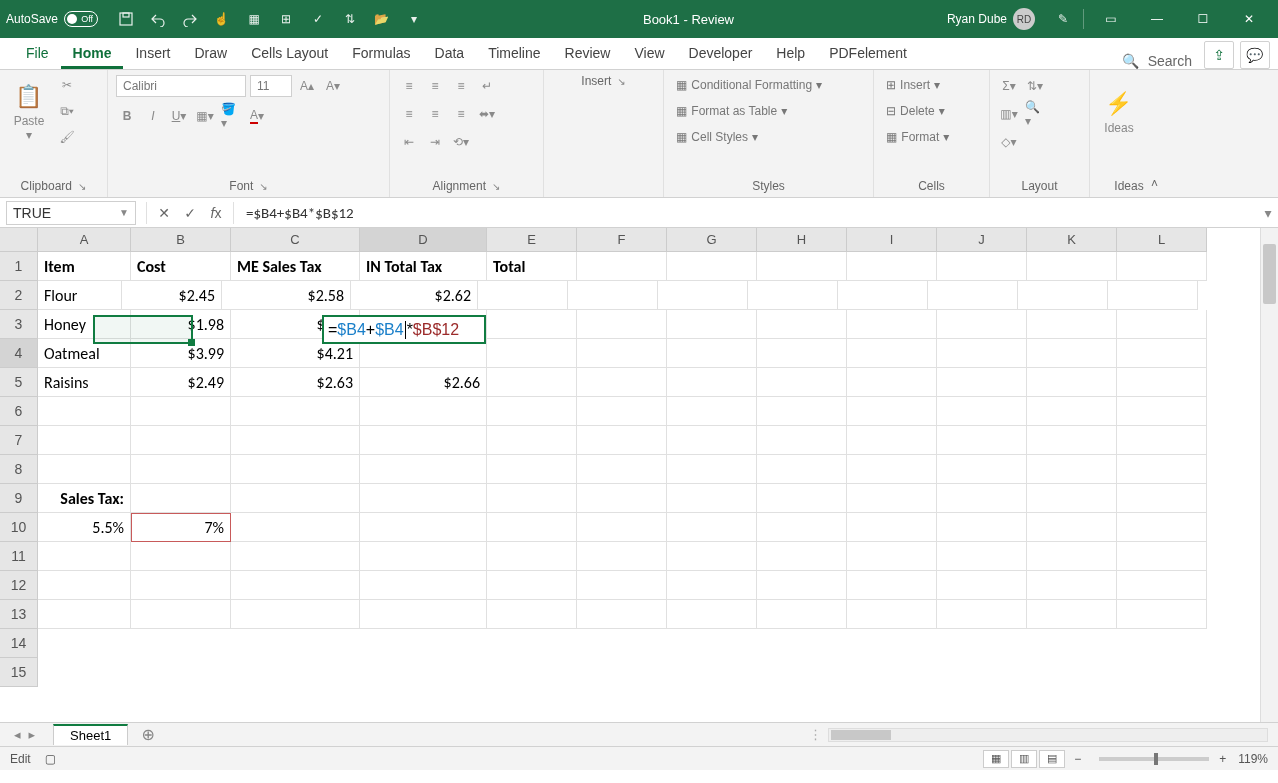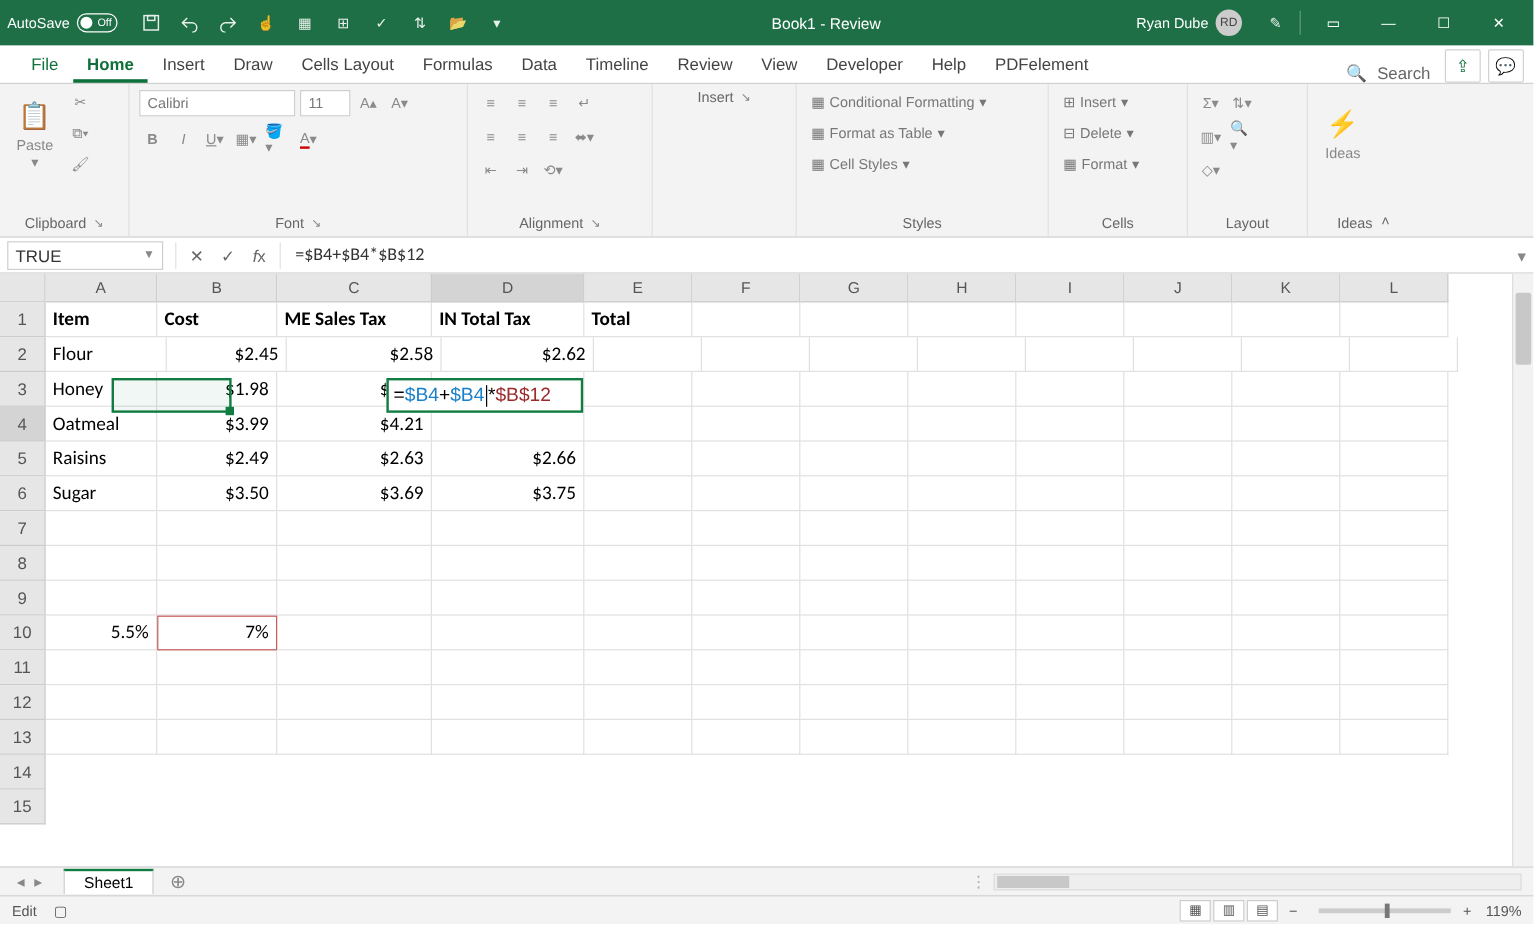--- a/index.html
+++ b/index.html
@@ -398,21 +398,21 @@
         <div class="cell bold" style="width: 90px;">Total</div>
         <div class="cell " style="width: 90px;"></div>
         <div class="cell " style="width: 90px;"></div>
         <div class="cell " style="width: 90px;"></div>
         <div class="cell " style="width: 90px;"></div>
         <div class="cell " style="width: 90px;"></div>
         <div class="cell " style="width: 90px;"></div>
         <div class="cell " style="width: 90px;"></div>
       </div>
       <div class="cell-row">
-        <div class="cell " style="width: 101px;">Flour</div>
+        <div class="cell " style="width: 84px;">Flour</div>
         <div class="cell right" style="width: 100px;">$2.45</div>
         <div class="cell right" style="width: 129px;">$2.58</div>
         <div class="cell right" style="width: 127px;">$2.62</div>
         <div class="cell " style="width: 90px;"></div>
         <div class="cell " style="width: 90px;"></div>
         <div class="cell " style="width: 90px;"></div>
         <div class="cell " style="width: 90px;"></div>
         <div class="cell " style="width: 90px;"></div>
         <div class="cell " style="width: 90px;"></div>
         <div class="cell " style="width: 90px;"></div>
@@ -454,34 +454,20 @@
         <div class="cell " style="width: 90px;"></div>
         <div class="cell " style="width: 90px;"></div>
         <div class="cell " style="width: 90px;"></div>
         <div class="cell " style="width: 90px;"></div>
         <div class="cell " style="width: 90px;"></div>
         <div class="cell " style="width: 90px;"></div>
         <div class="cell " style="width: 90px;"></div>
         <div class="cell " style="width: 90px;"></div>
       </div>
       <div class="cell-row">
-        <div class="cell " style="width: 93px;">Sugar</div>
-        <div class="cell right" style="width: 100px;">$3.50</div>
-        <div class="cell right" style="width: 129px;">$3.69</div>
-        <div class="cell right" style="width: 127px;">$3.75</div>
-        <div class="cell " style="width: 90px;"></div>
-        <div class="cell " style="width: 90px;"></div>
-        <div class="cell " style="width: 90px;"></div>
-        <div class="cell " style="width: 90px;"></div>
-        <div class="cell " style="width: 90px;"></div>
-        <div class="cell " style="width: 90px;"></div>
-        <div class="cell " style="width: 90px;"></div>
-        <div class="cell " style="width: 90px;"></div>
-      </div>
-      <div class="cell-row">
         <div class="cell " style="width: 93px;"></div>
         <div class="cell " style="width: 100px;"></div>
         <div class="cell " style="width: 129px;"></div>
         <div class="cell " style="width: 127px;"></div>
         <div class="cell " style="width: 90px;"></div>
         <div class="cell " style="width: 90px;"></div>
         <div class="cell " style="width: 90px;"></div>
         <div class="cell " style="width: 90px;"></div>
         <div class="cell " style="width: 90px;"></div>
         <div class="cell " style="width: 90px;"></div>
@@ -497,20 +483,34 @@
         <div class="cell " style="width: 90px;"></div>
         <div class="cell " style="width: 90px;"></div>
         <div class="cell " style="width: 90px;"></div>
         <div class="cell " style="width: 90px;"></div>
         <div class="cell " style="width: 90px;"></div>
         <div class="cell " style="width: 90px;"></div>
         <div class="cell " style="width: 90px;"></div>
       </div>
       <div class="cell-row">
         <div class="cell " style="width: 93px;"></div>
+        <div class="cell " style="width: 100px;"></div>
+        <div class="cell " style="width: 129px;"></div>
+        <div class="cell " style="width: 127px;"></div>
+        <div class="cell " style="width: 90px;"></div>
+        <div class="cell " style="width: 90px;"></div>
+        <div class="cell " style="width: 90px;"></div>
+        <div class="cell " style="width: 90px;"></div>
+        <div class="cell " style="width: 90px;"></div>
+        <div class="cell " style="width: 90px;"></div>
+        <div class="cell " style="width: 90px;"></div>
+        <div class="cell " style="width: 90px;"></div>
+      </div>
+      <div class="cell-row">
+        <div class="cell bold right" style="width: 93px;">Sales Tax:</div>
         <div class="cell " style="width: 100px;"></div>
         <div class="cell " style="width: 129px;"></div>
         <div class="cell " style="width: 127px;"></div>
         <div class="cell " style="width: 90px;"></div>
         <div class="cell " style="width: 90px;"></div>
         <div class="cell " style="width: 90px;"></div>
         <div class="cell " style="width: 90px;"></div>
         <div class="cell " style="width: 90px;"></div>
         <div class="cell " style="width: 90px;"></div>
         <div class="cell " style="width: 90px;"></div>

